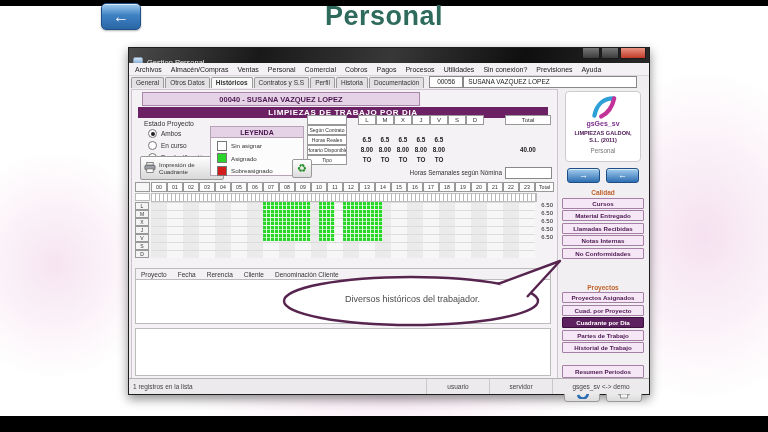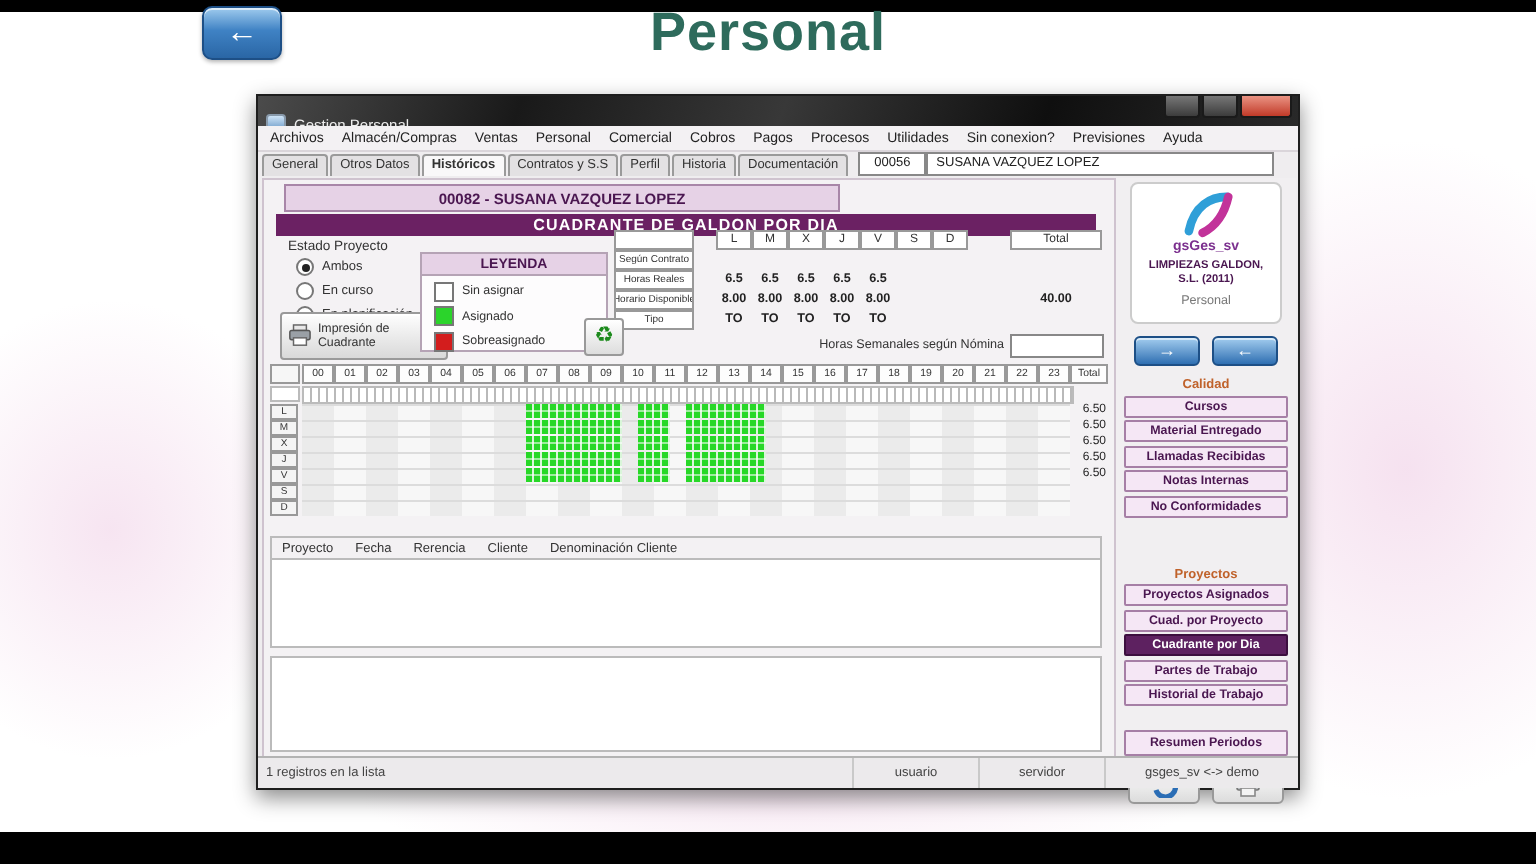--- a/index.html
+++ b/index.html
@@ -193,22 +193,22 @@
           <span class="tab">Contratos y S.S</span>
           <span class="tab">Perfil</span>
           <span class="tab">Historia</span>
           <span class="tab">Documentación</span>
         </span>
       <span class="code-field">00056</span>
       <span class="name-field">SUSANA VAZQUEZ LOPEZ</span>
     </div>
 
     <div id="left-panel">
-      <div class="emp-box">00082 - SUSANA VAZQUEZ LOPEZ</div>
-      <div class="section-bar">CUADRANTE DE GALDON POR DIA</div>
+      <div class="emp-box">00040 - SUSANA VAZQUEZ LOPEZ</div>
+      <div class="section-bar">LIMPIEZAS DE TRABAJO POR DIA</div>
 
       <div class="estado-label">Estado Proyecto</div>
       <div id="estado-options">
           <div class="radio-row">
             <span class="radio checked"></span>
             <span class="radio-label">Ambos</span>
           </div>
           <div class="radio-row">
             <span class="radio"></span>
             <span class="radio-label">En curso</span>
@@ -429,13 +429,20 @@
     </div>
 
     <div id="statusbar">
       <div class="st-left">1 registros en la lista</div>
       <div class="st-cell">usuario</div>
       <div class="st-cell">servidor</div>
       <div class="st-cell st-conn">gsges_sv &lt;-&gt; demo</div>
     </div>
   </div>
 
+  <div id="callout">
+    <svg width="285" height="75" viewBox="0 0 285 75">
+      <ellipse cx="131" cy="44" rx="127" ry="24" fill="#ffffff" stroke="#57244f" stroke-width="2.4"></ellipse>
+      <path d="M218 27 L280 4 L247 40" fill="#ffffff" stroke="#57244f" stroke-width="2.4" stroke-linejoin="round"></path>
+    </svg>
+    <div class="callout-text">Diversos históricos del trabajador.</div>
+  </div>
 </div>
 
 </body></html>

